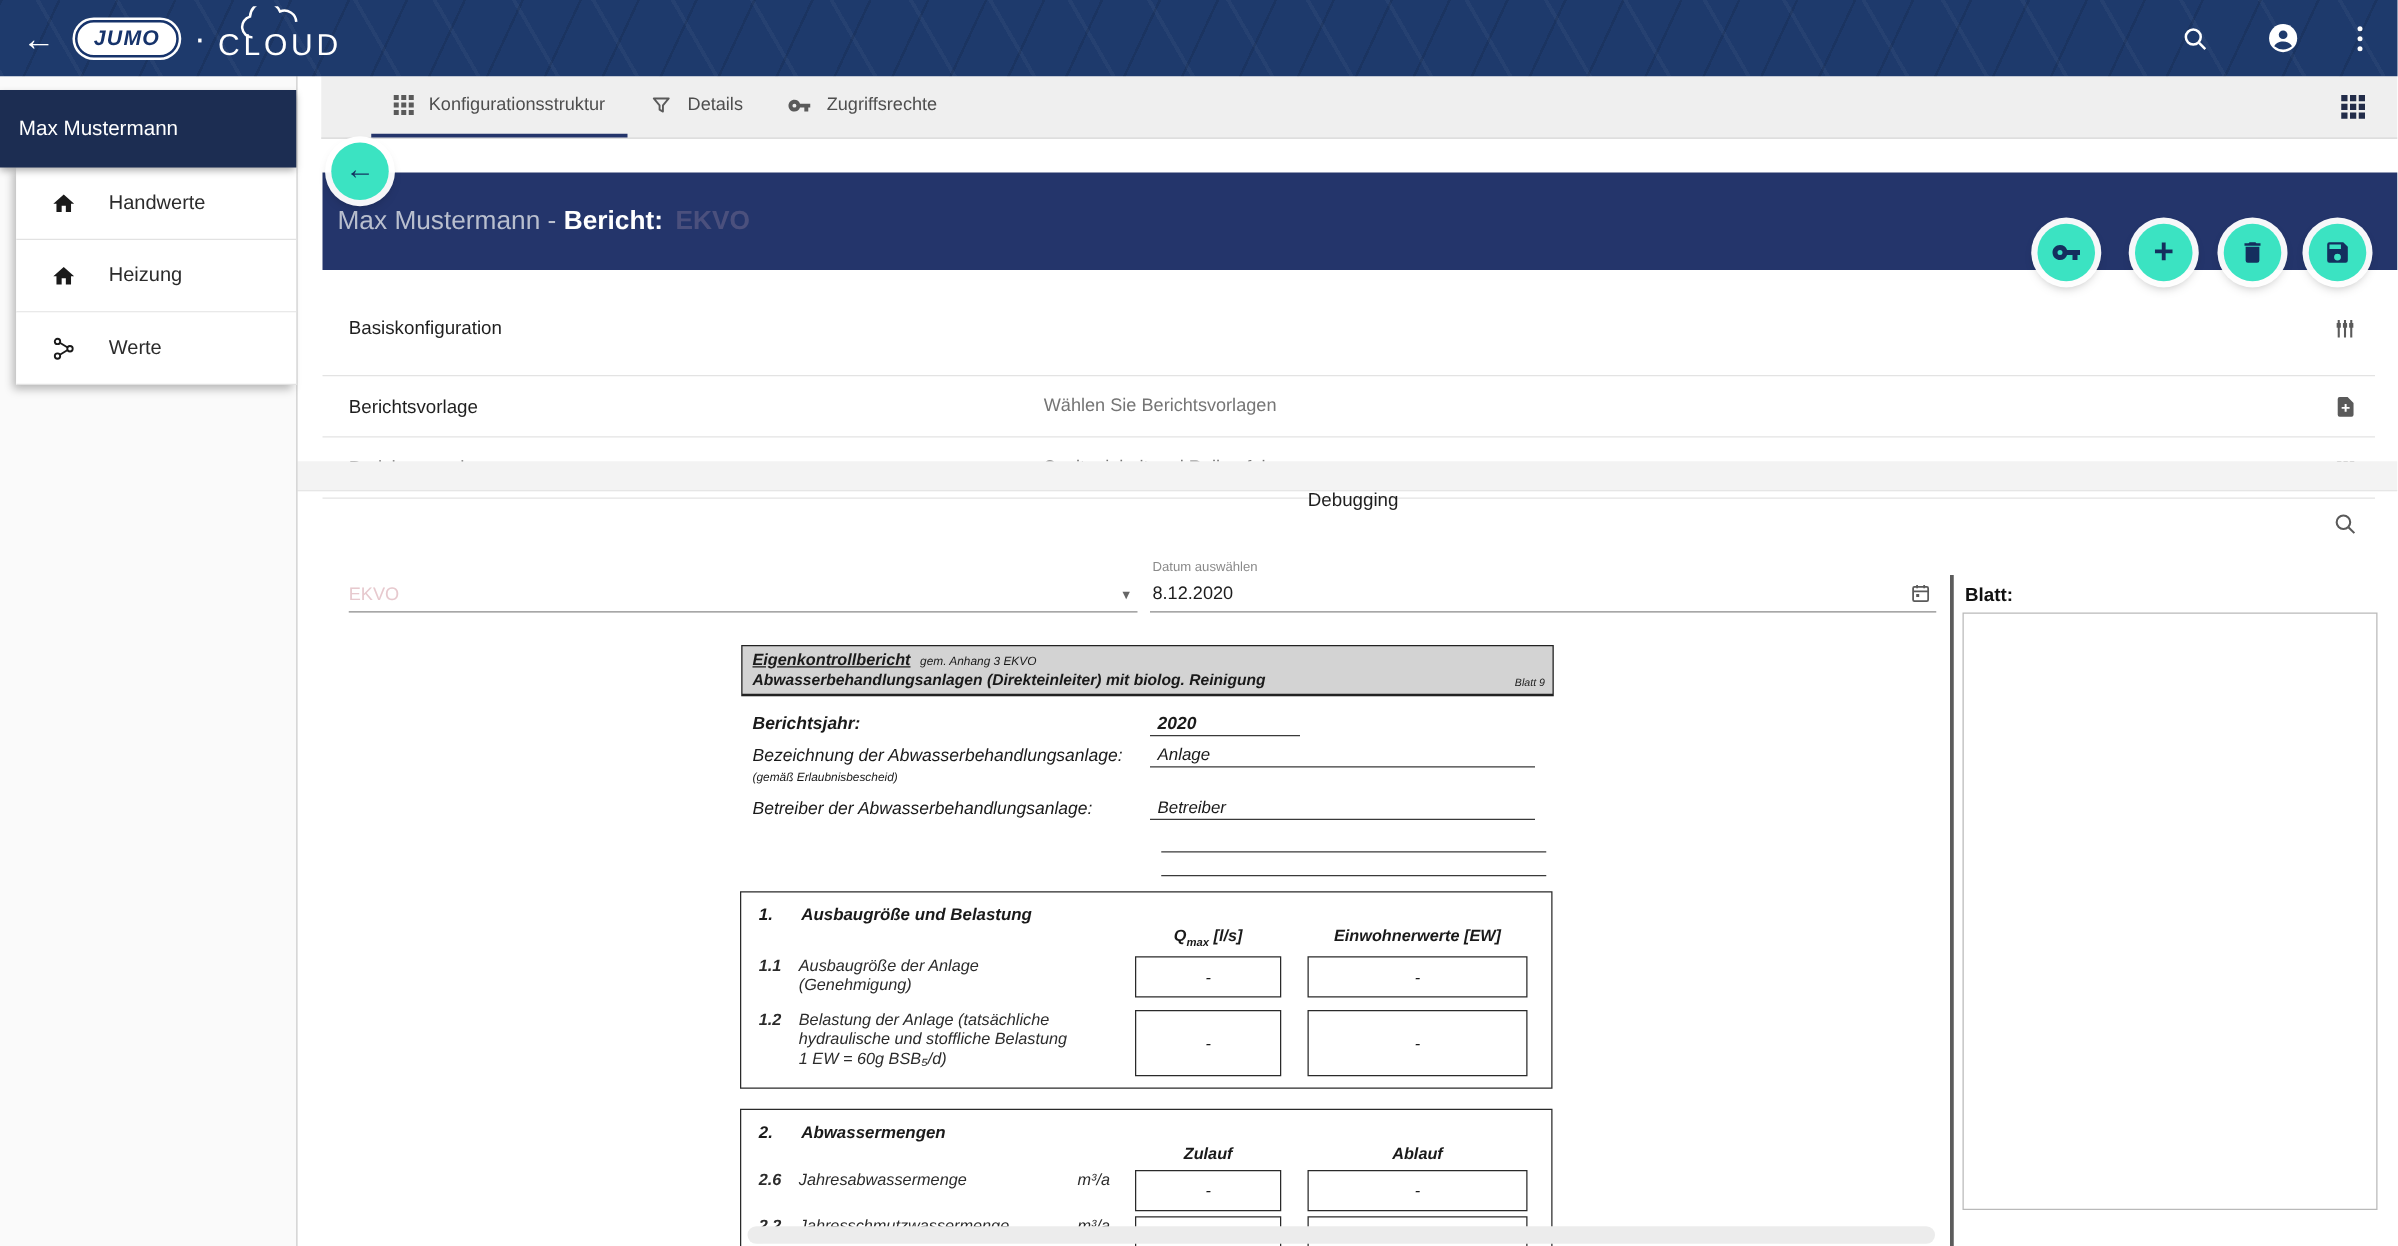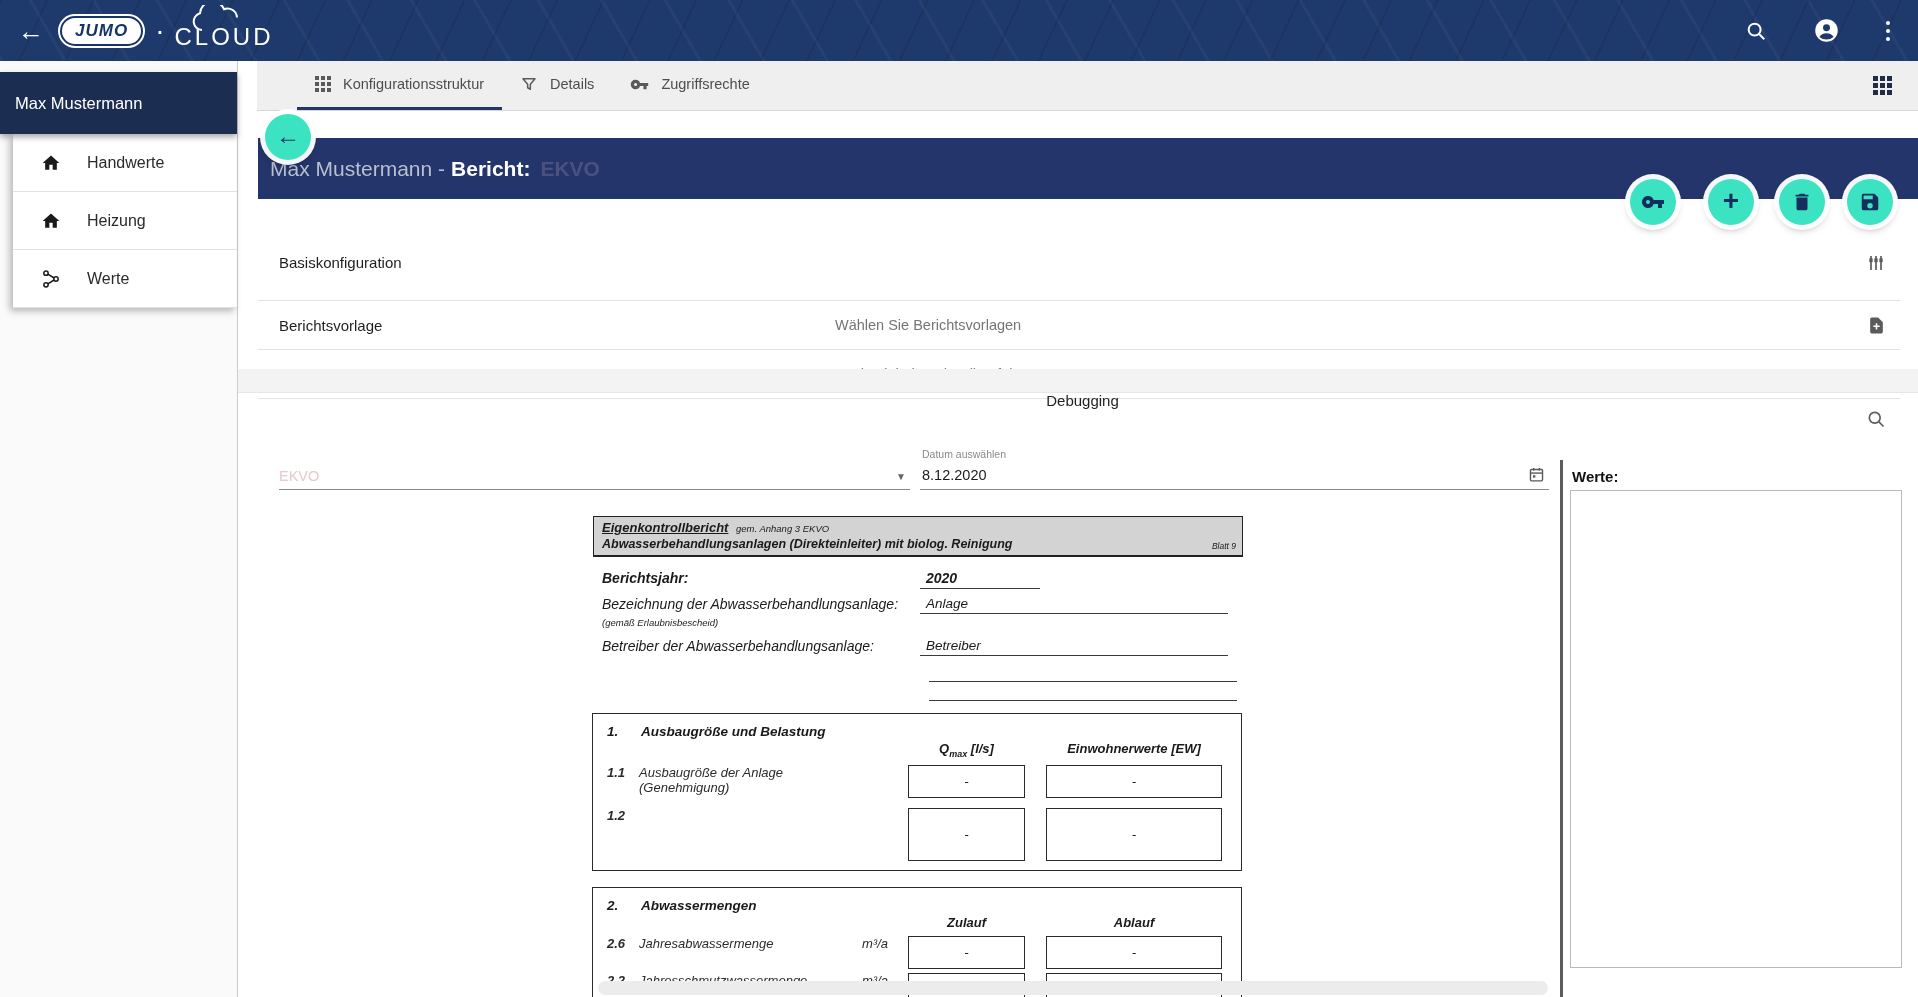--- a/index.html
+++ b/index.html
@@ -40,21 +40,21 @@
   .tabbar{height:49px;background:#efefef;border-bottom:1px solid #d7d7d7;display:flex;align-items:stretch;padding-left:40px;}
   .tab{display:flex;align-items:center;gap:12px;padding:0 18px;font-size:14.5px;color:#4e4e4e;
        border-bottom:3px solid transparent;cursor:pointer;}
   .tab.active{border-bottom-color:#24356b;}
   .grid9{display:grid;grid-template-columns:repeat(3,4px);gap:2px;}
   .grid9 i{width:4px;height:4px;background:#5a5a5a;}
   .apps-icon{margin-left:auto;margin-right:26px;align-self:center;display:grid;
              grid-template-columns:repeat(3,5px);gap:2px;cursor:pointer;}
   .apps-icon i{width:5px;height:5px;background:#222c49;}
 
-  .banner{position:absolute;left:21px;top:77px;right:0;height:61px;background:#24356b;
+  .banner{position:absolute;left:21px;top:77px;right:0;height:78px;background:#24356b;
           display:flex;align-items:center;padding-left:12px;z-index:1;}
   .banner .prefix{color:#b9bfce;font-size:21px;}
   .banner .btitle{color:#fff;font-size:21px;font-weight:bold;margin-left:6px;}
   .banner .ghost{font-size:21px;color:rgba(236,190,200,.20);margin-left:10px;font-weight:bold;}
 
   .fab{position:absolute;width:46px;height:46px;border-radius:50%;background:#3be3c2;border:none;
        display:flex;align-items:center;justify-content:center;cursor:pointer;z-index:15;
        box-shadow:0 0 0 5px rgba(255,255,255,.96),0 4px 9px rgba(0,0,0,.35);}
   .fab-back{left:28px;top:53px;}
   .fab-key{left:1393px;top:118px;}
@@ -335,21 +335,21 @@
         <rect x="3.5" y="5" width="17" height="16" rx="1.5"></rect>
           <line x1="3.5" y1="10" x2="20.5" y2="10"></line>
         <line x1="8" y1="2.8" x2="8" y2="6.5"></line>
           <line x1="16" y1="2.8" x2="16" y2="6.5"></line>
         <rect x="7" y="13" width="3.4" height="3.4" fill="#5a5a5a" stroke="none"></rect>
       </svg>
     </span>
   </div>
 
   <div class="v-divider"></div>
-  <div class="logs-label">Werte:</div>
+  <div class="logs-label">Blatt:</div>
   <div class="logs-box"></div>
 
   <div class="report">
 
     <div class="rheader">
       <div class="rh1">
         <span class="rtitle">Eigenkontrollbericht</span>
         <span class="rsuffix">gem. Anhang 3 EKVO</span>
       </div>
       <div class="rh2">
@@ -395,20 +395,25 @@
             <div>(Genehmigung)</div>
           </span>
         </span>
         <span class="cell h33">-</span>
         <span class="cellgap"></span>
         <span class="cell cell2 h33">-</span>
       </div>
       <div class="srow srow2">
         <span class="rtext">
           <span class="rnum">1.2</span>
+          <span class="rlines">
+            <div>Belastung der Anlage (tatsächliche</div>
+            <div>hydraulische und stoffliche Belastung</div>
+            <div>1 EW = 60g BSB₅/d)</div>
+          </span>
         </span>
         <span class="cell h53">-</span>
         <span class="cellgap"></span>
         <span class="cell cell2 h53">-</span>
       </div>
     </div>
 
     <div class="secbox sec2">
       <div class="sec-title">
         <span class="snum">2.</span>

